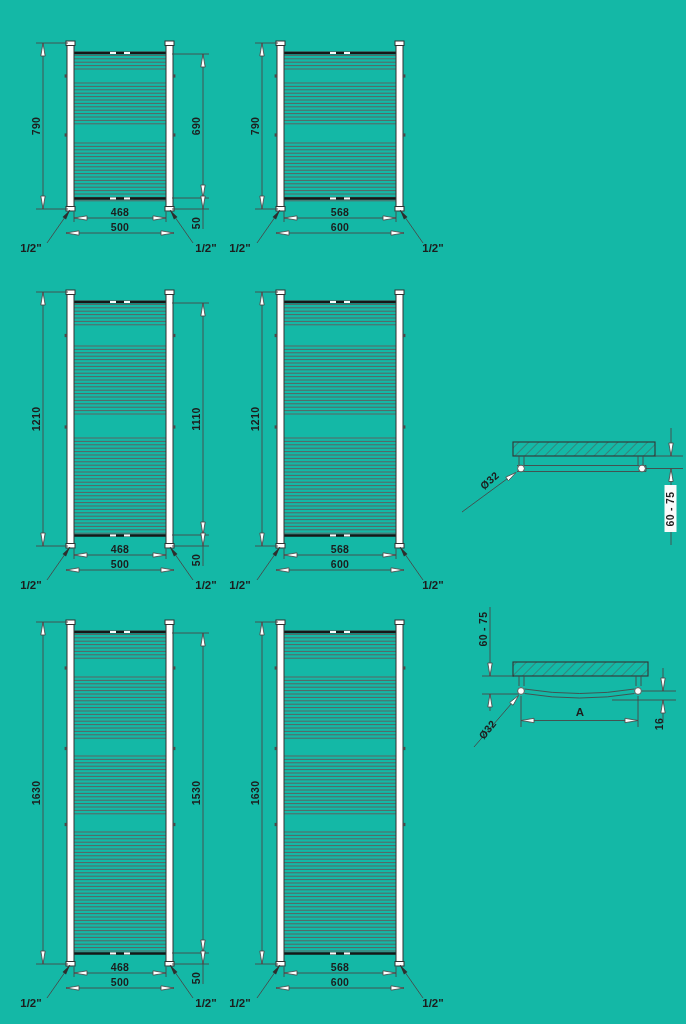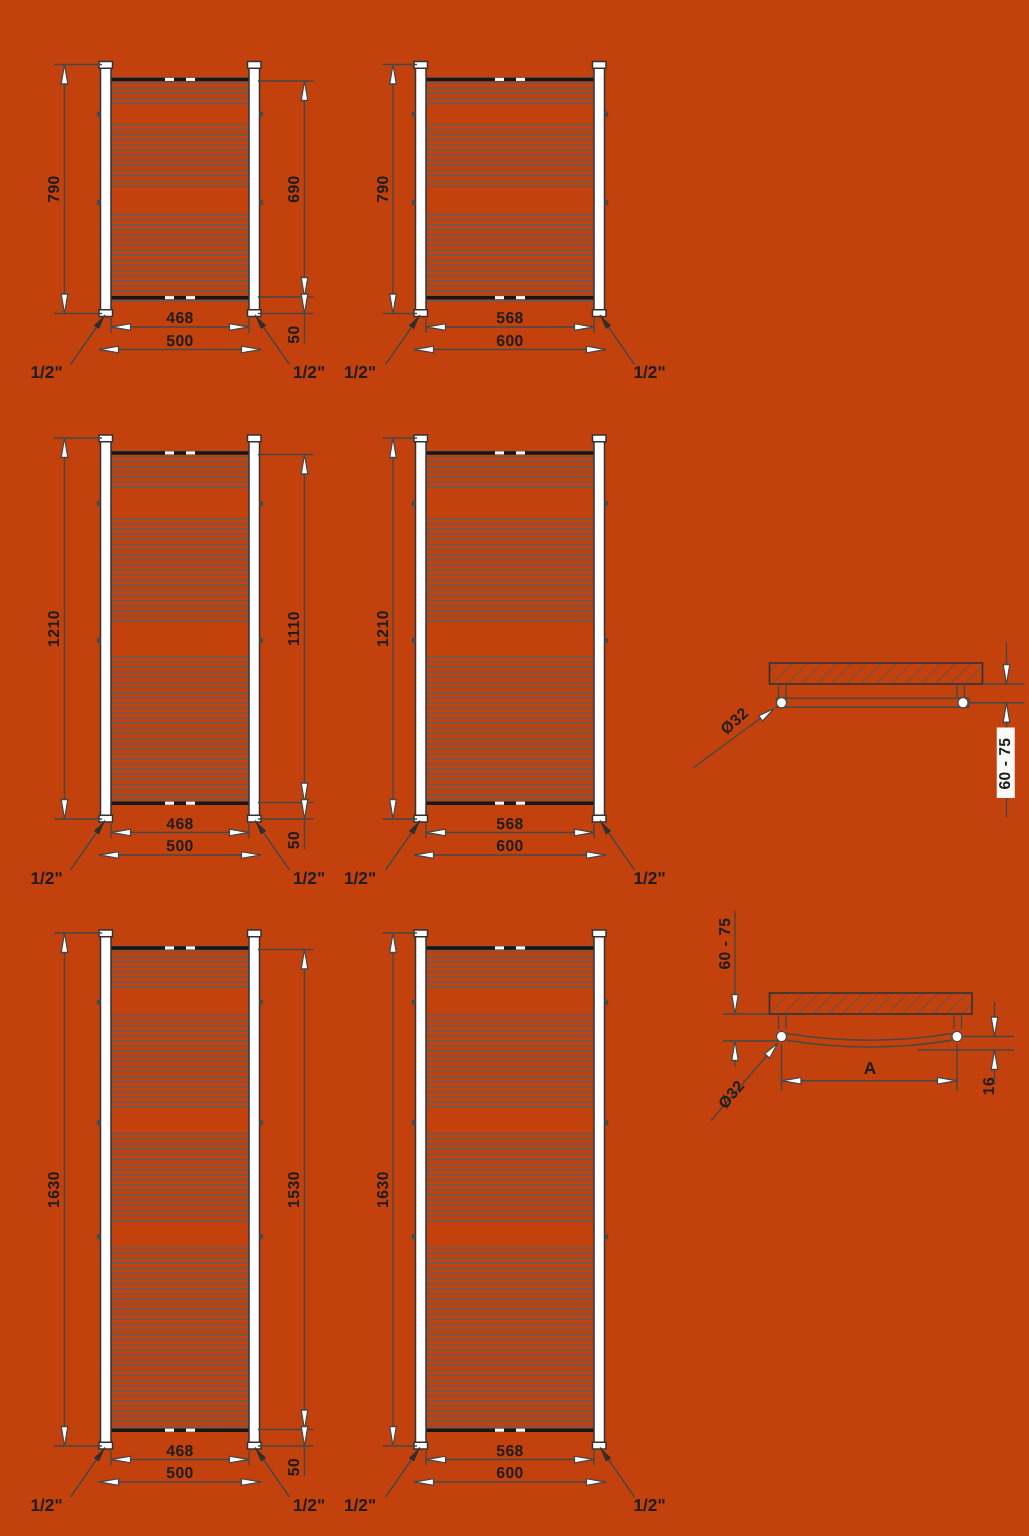--- a/index.html
+++ b/index.html
@@ -1,16 +1,16 @@
 <!DOCTYPE html>
 <html><head>
 <meta charset="utf-8">
 <style>
   html,body{margin:0;padding:0;background:#e8e8e8;}
-  .canvas{position:relative;width:686px;height:1024px;background:#c2410c;margin:0 auto;overflow:hidden;
+  .canvas{position:relative;width:686px;height:1024px;background:#14b8a6;margin:0 auto;overflow:hidden;
           font-family:"Liberation Sans",sans-serif;}
   svg{position:absolute;left:0;top:0;}
   .dl{stroke:#474747;stroke-width:.9;fill:none}
   .rl{fill:#ffffff;stroke:#333333;stroke-width:1}
   .tb{stroke:#5f5f5f;stroke-width:.95}
   .dk{stroke:#161616;stroke-width:2.4}
   .oa{fill:#ffffff;stroke:#474747;stroke-width:.85}
   .fa{fill:#2e2e2e}
   .tick{fill:#4a4a4a}
   .wall{fill:url(#hatch);stroke:#333333;stroke-width:1.1}

